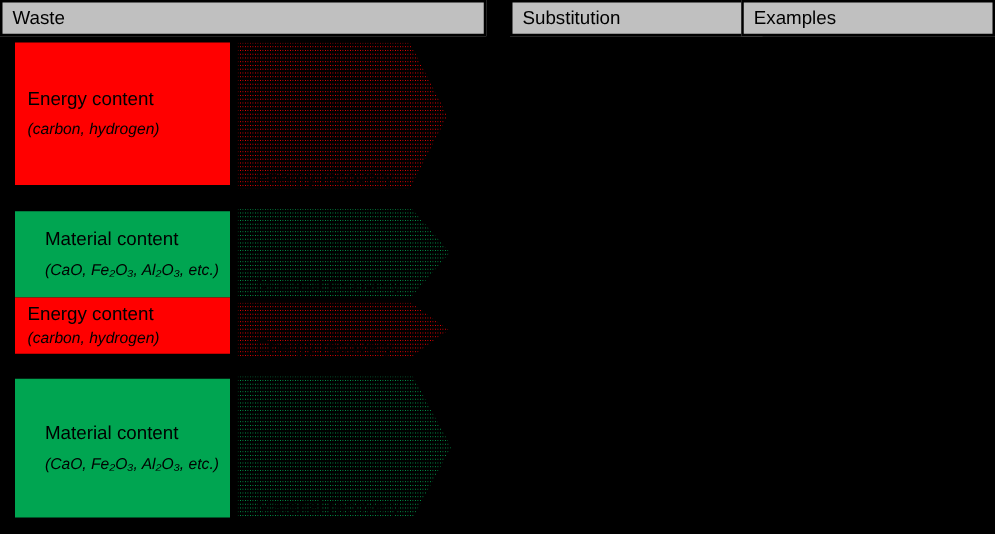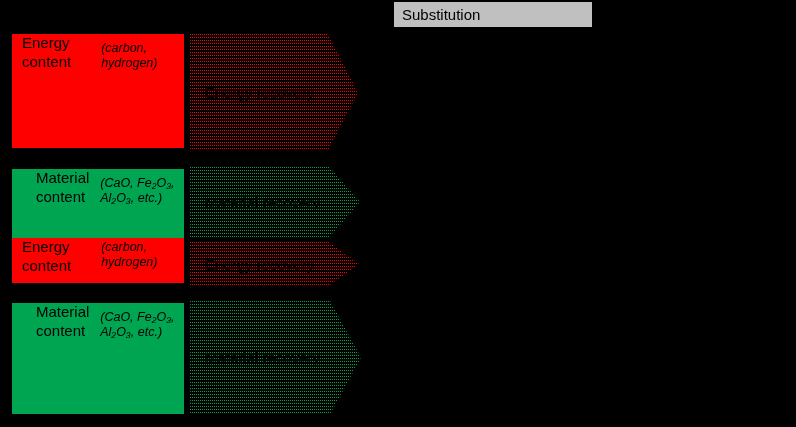--- a/index.html
+++ b/index.html
@@ -24,31 +24,31 @@
     background: #c0c0c0;
     border: 2px solid #000000;
     box-sizing: border-box;
     display: flex;
     align-items: center;
     padding-left: 8px;
     font-size: 15px;
     color: #000000;
   }
   .hcell-waste        { left: 0;     width: 389px; }
-  .hcell-substitution { left: 392px; width: 202px; text-align: right; }
+  .hcell-substitution { left: 408px; width: 202px; text-align: right; }
   .hcell-examples     { left: 593px; width: 203px; }
 
   
   .box {
     position: absolute;
     left: 12px;
     width: 172px;
     box-sizing: border-box;
     display: flex;
-    flex-direction: row;
+    flex-direction: column;
     justify-content: center;
     padding-left: 10px;
     color: #000000;
   }
   .box .title { font-size: 15px; line-height: 1.25; }
   .box .sub   { font-size: 12.5px; line-height: 1.2; margin-top: 7px; font-style: italic; }
   .box.compact .sub { margin-top: 2px; }
 
   .fill-red   { background: #ff0000; }
   .fill-green { background: #00a551; padding-left: 24px; }
@@ -57,21 +57,21 @@
   .box-material-2 { top: 169px; height: 69px; }
   .box-energy-2   { top: 238px; height: 45px; }
   .box-material-3 { top: 303px; height: 111px; }
 
   
   .arrow {
     position: absolute;
     left: 190px;
     box-sizing: border-box;
     display: flex;
-    align-items: center;
+    align-items: flex-end;
     padding-left: 15px;
     font-size: 15px;
     color: #000000;
     clip-path: polygon(0 0, 82% 0, 100% 50%, 82% 100%, 0 100%);
   }
   .dither-red {
     background-color: #000000;
     background-image: conic-gradient(from 0deg at 1px 1px, transparent 0deg 270deg, #ff0000 270deg 360deg);
     background-size: 2px 3px;
   }
@@ -83,22 +83,28 @@
   .arrow-1 { top: 34px;  width: 168px; height: 117px; }
   .arrow-2 { top: 167px; width: 170px; height: 70px; }
   .arrow-3 { top: 242px; width: 169px; height: 44px; }
   .arrow-4 { top: 301px; width: 171px; height: 113px; }
 </style>
 </head>
 <body>
 
 <div class="canvas">
 
+  <div class="hcell hcell-waste">
+    <span>Waste</span>
+  </div>
   <div class="hcell hcell-substitution">
     <span>Substitution</span>
+  </div>
+  <div class="hcell hcell-examples">
+    <span>Examples</span>
   </div>
 
   <div class="box fill-red box-energy-1">
     <div class="title">Energy content</div>
     <div class="sub">(carbon, hydrogen)</div>
   </div>
   <div class="arrow dither-red arrow-1">
     <span>Energy recovery</span>
   </div>
 

